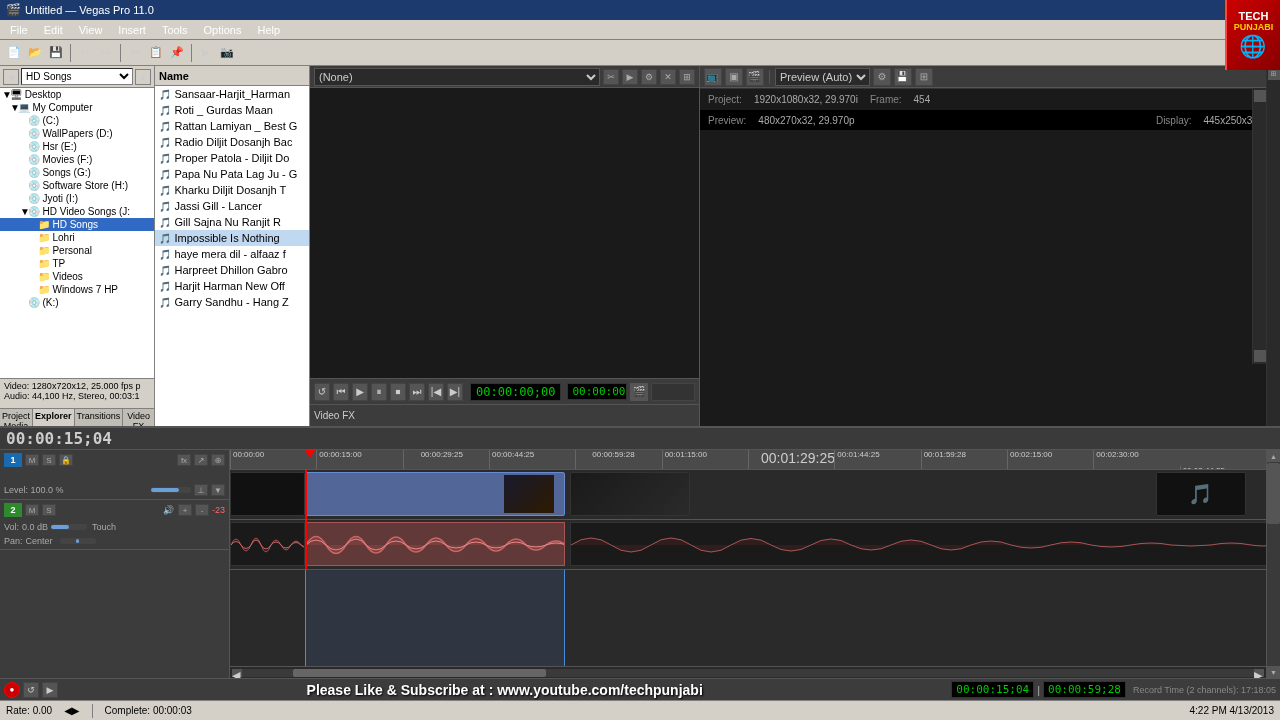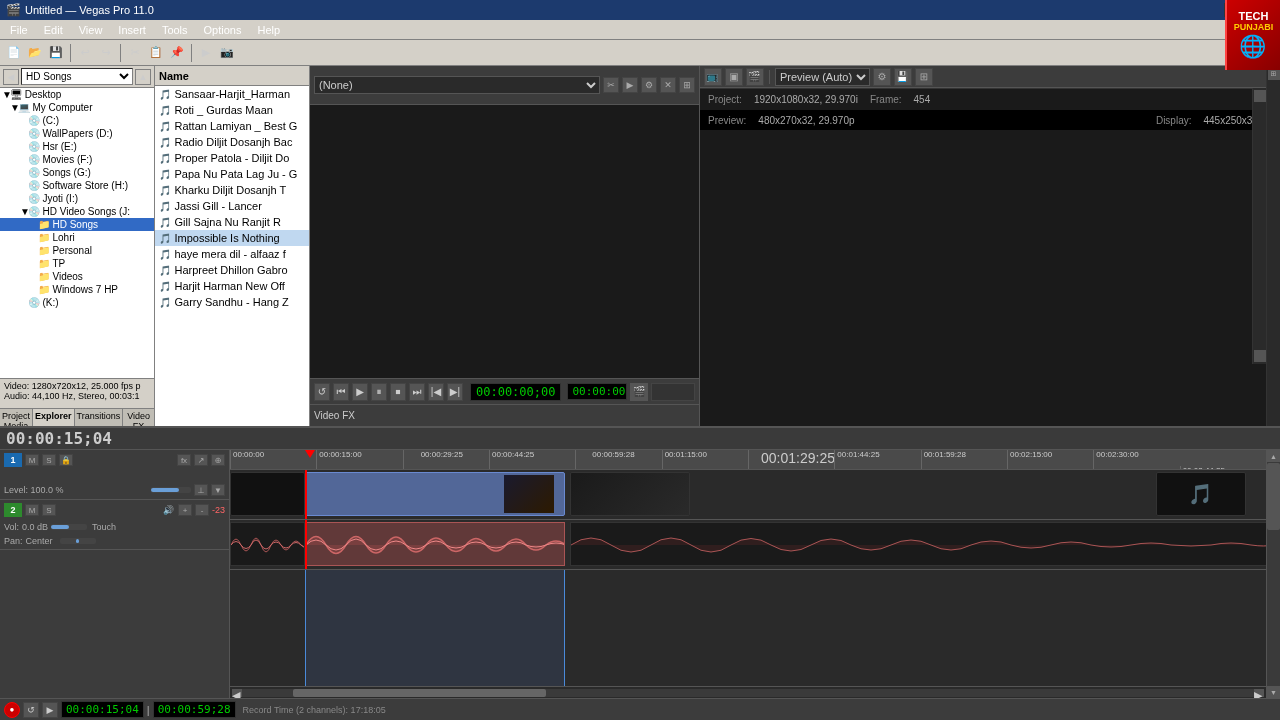--- a/index.html
+++ b/index.html
@@ -236,21 +236,21 @@
             <div style="display: flex; align-items: center; padding: 2px 4px; cursor: pointer; color: rgb(0, 0, 0); font-size: 11px; white-space: nowrap; overflow: hidden;">
               <span style="margin-right: 3px; font-size: 10px; color: rgb(28, 106, 176);">🎵</span>
               <span>Garry Sandhu - Hang Z</span>
             </div>
           </div>
       </div>
     </div>
 
     <div style="width:390px; background:#2d2d2d; display:flex; flex-direction:column; flex-shrink:0; border-right:1px solid #555;">
 
-      <div style="background:#3c3c3c; height:39px; display:flex; align-items:center; padding:0 4px; gap:3px; border-bottom:1px solid #555;">
+      <div style="background:#3c3c3c; height:22px; display:flex; align-items:center; padding:0 4px; gap:3px; border-bottom:1px solid #555;">
         <select style="flex:1;background:#2a2a2a;color:#ccc;border:1px solid #555;font-size:11px;height:18px;">
           <option>(None)</option>
         </select>
         <div style="width:16px;height:16px;background:#555;border:1px solid #444;display:flex;align-items:center;justify-content:center;font-size:9px;color:#aaa;cursor:pointer;">✂</div>
         <div style="width:16px;height:16px;background:#555;border:1px solid #444;display:flex;align-items:center;justify-content:center;font-size:9px;color:#aaa;cursor:pointer;">▶</div>
         <div style="width:16px;height:16px;background:#555;border:1px solid #444;display:flex;align-items:center;justify-content:center;font-size:9px;color:#aaa;cursor:pointer;">⚙</div>
         <div style="width:16px;height:16px;background:#555;border:1px solid #444;display:flex;align-items:center;justify-content:center;font-size:9px;color:#aaa;cursor:pointer;">✕</div>
         <div style="width:16px;height:16px;background:#555;border:1px solid #444;display:flex;align-items:center;justify-content:center;font-size:9px;color:#aaa;cursor:pointer;">⊞</div>
       </div>
 
@@ -482,26 +482,39 @@
       </div>
 
     </div>
 
   </div>
 
   <div style="background:#3c3c3c; height:22px; display:flex; align-items:center; padding:0 4px; gap:3px; border-top:1px solid #555;">
     <div style="width:16px;height:16px;background:#cc0000;border:1px solid #ff0000;border-radius:50%;display:flex;align-items:center;justify-content:center;font-size:8px;color:#fff;cursor:pointer;">●</div>
     <div style="width:16px;height:16px;background:#555;border:1px solid #444;display:flex;align-items:center;justify-content:center;font-size:9px;color:#ccc;cursor:pointer;">↺</div>
     <div style="width:16px;height:16px;background:#555;border:1px solid #444;display:flex;align-items:center;justify-content:center;font-size:9px;color:#ccc;cursor:pointer;">▶</div>
+    <div style="flex:1; display:flex; align-items:center; justify-content:center; font-size:12px; font-weight:bold; color:#fff;">
+      <span style="font-size:14px; font-family:Arial; font-weight:bold; color:#fff; text-shadow:1px 1px 2px #000;">Please Like &amp; Subscribe at : www.youtube.com/techpunjabi</span>
+    </div>
     <div style="background:#000;color:#00cc00;font-family:monospace;font-size:11px;padding:1px 4px;border:1px solid #333;">
       <span>00:00:15;04</span>
     </div>
     <div style="font-size:11px;color:#aaa;">|</div>
     <div style="background:#000;color:#00cc00;font-family:monospace;font-size:11px;padding:1px 4px;border:1px solid #333;">
       <span>00:00:59;28</span>
     </div>
     <div style="font-size:9px;color:#888;margin-left:4px;">
       <span>Record Time (2 channels): 17:18:05</span>
     </div>
   </div>
 
+  <div style="background:#d4d0c8; height:20px; display:flex; align-items:center; padding:0 6px; gap:12px; font-size:10px; color:#000; border-top:1px solid #808080;">
+    <span>Rate: 0.00</span>
+    <div style="display:flex;align-items:center;gap:2px;">
+      <span style="font-size:10px;">◀▶</span>
+    </div>
+    <div style="width:1px;height:14px;background:#808080;"></div>
+    <span>Complete: 00:00:03</span>
+    <div style="flex:1;"></div>
+    <span style="font-size:10px;">4:22 PM  4/13/2013</span>
+  </div>
 
 </div>
 
 </body></html>

